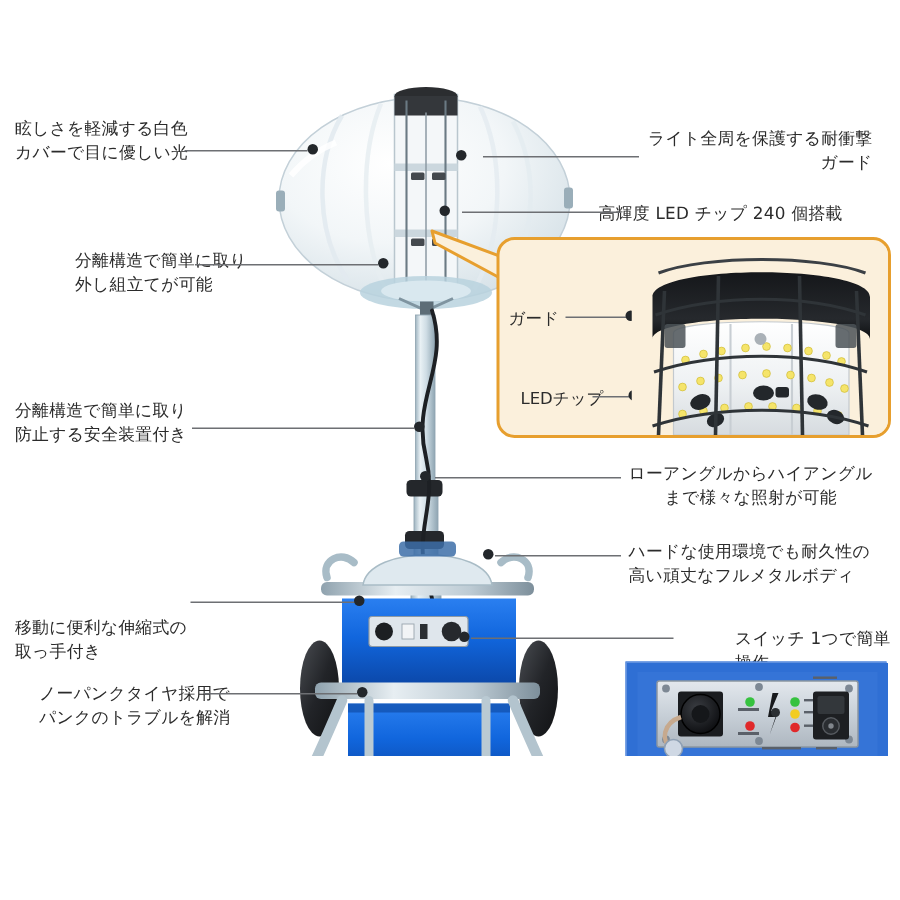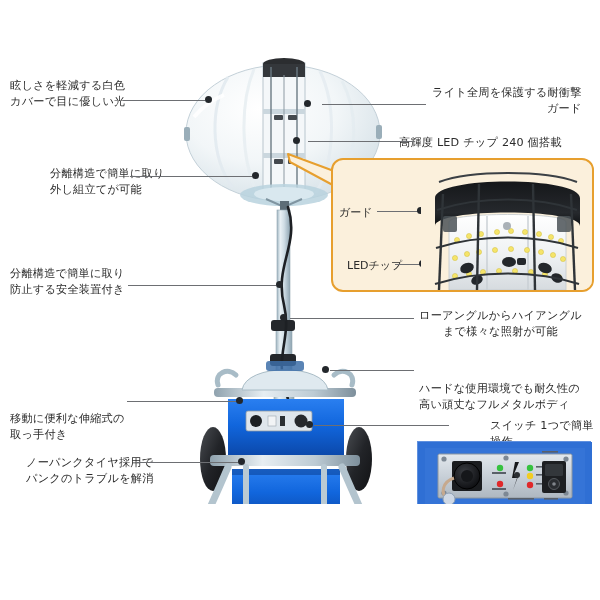--- a/index.html
+++ b/index.html
@@ -245,21 +245,21 @@
 
     <div class="callout right" style="left:399px;top:135px;">高輝度 LED チップ 240 個搭載</div>
     <div class="leader" style="left:308px;top:141px;width:106px;"></div>
     <div class="dot" style="left:293px;top:137px;"></div>
 
     <div class="callout right" style="left:419px;top:308px;text-align:center;">ローアングルからハイアングル
 まで様々な照射が可能</div>
     <div class="leader" style="left:290px;top:318px;width:124px;"></div>
     <div class="dot" style="left:280px;top:314px;"></div>
 
-    <div class="callout right" style="left:419px;top:360px;margin-top:21px;">ハードな使用環境でも耐久性の
+    <div class="callout right" style="left:419px;top:360px;">ハードな使用環境でも耐久性の
 高い頑丈なフルメタルボディ</div>
     <div class="leader" style="left:330px;top:370px;width:84px;"></div>
     <div class="dot" style="left:322px;top:366px;"></div>
 
     <div class="callout right" style="left:470px;top:418px;margin-left:20px;">スイッチ 1つで簡単操作</div>
     <div class="leader" style="left:314px;top:425px;width:135px;"></div>
     <div class="dot" style="left:306px;top:421px;"></div>
   </div>
 
   <div id="led-inset">

